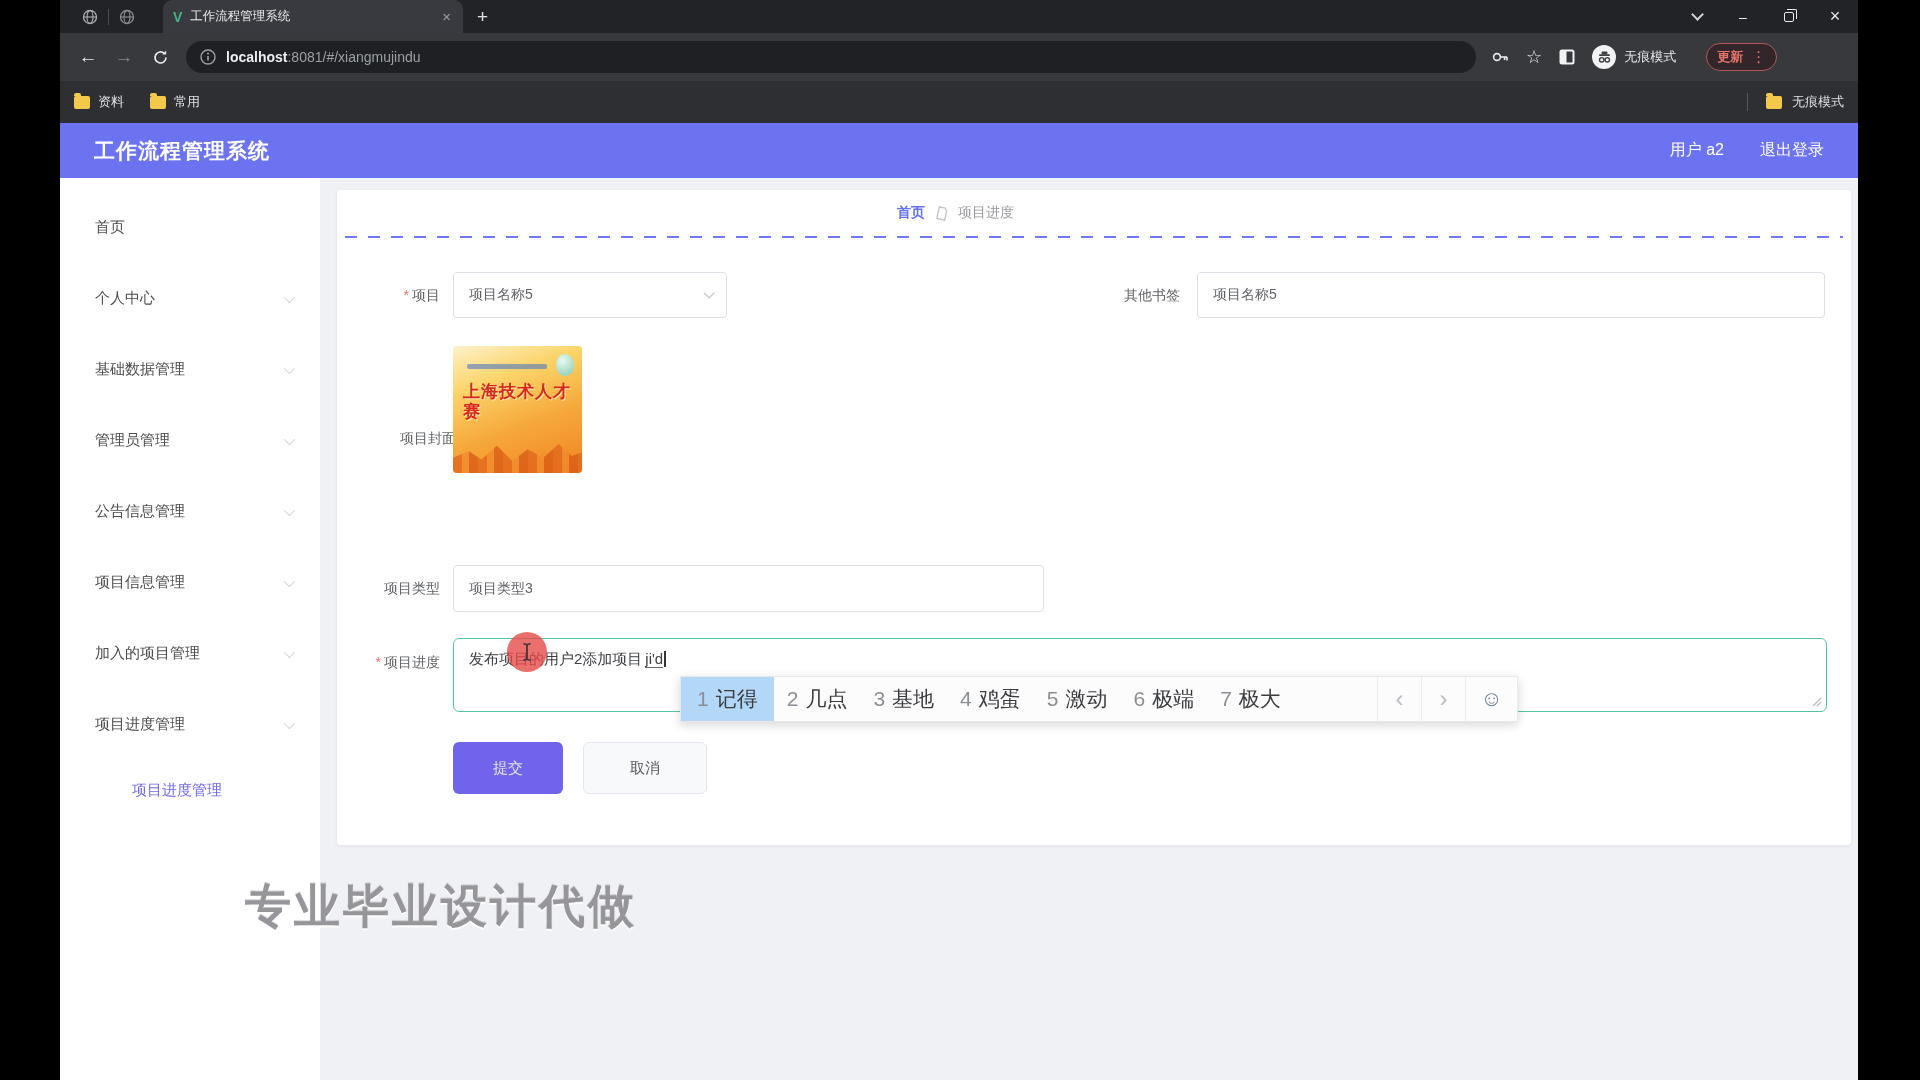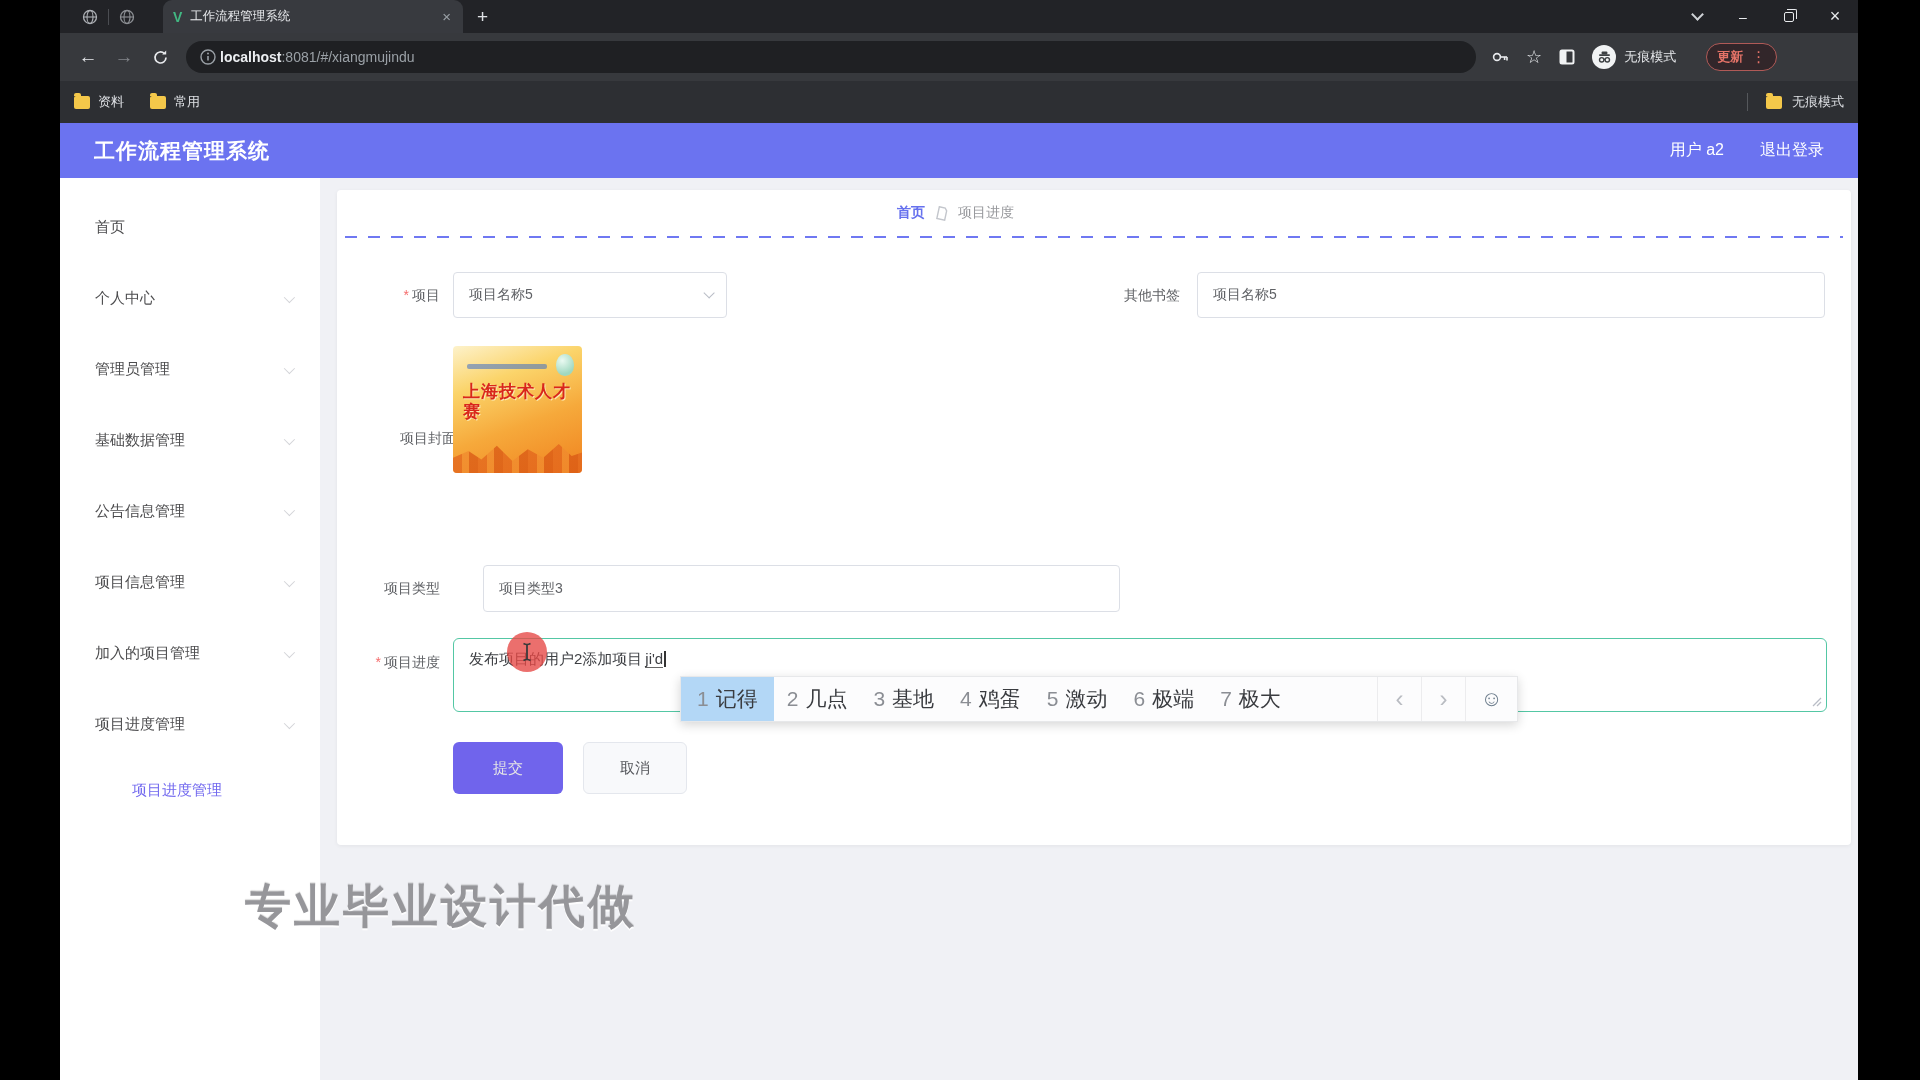--- a/index.html
+++ b/index.html
@@ -24,21 +24,21 @@
   .chev-down { width:9px; height:9px; border-right:2px solid #cfd2d6; border-bottom:2px solid #cfd2d6; transform:rotate(45deg); margin-top:-4px; }
   .restore-box { width:10px; height:10px; border:1.5px solid #e8eaed; border-radius:2px; position:relative; }
   .restore-box:before { content:""; position:absolute; left:2px; top:-4px; width:9px; height:9px; border-top:1.5px solid #e8eaed; border-right:1.5px solid #e8eaed; border-radius:0 2px 0 0; }
 
   
   .toolbar { height:48px; background:#37393d; display:flex; align-items:center; padding:0 10px; flex:0 0 auto; }
   .navbtn { width:36px; height:36px; display:flex; align-items:center; justify-content:center; font-size:19px; color:#e8eaed; }
   .navbtn.dim { color:#84878c; }
   .urlbar { height:32px; background:#1f2023; border-radius:16px; display:flex; align-items:center;
     padding:0 14px; margin-left:8px; width:1290px; }
-  .url-text { font-size:14px; color:#9aa0a6; margin-left:4px; }
+  .url-text { font-size:14px; color:#9aa0a6; margin-left:10px; }
   .url-text b { color:#eceef1; font-weight:bold; }
   .tool-icons { display:flex; align-items:center; margin-left:14px; gap:16px; }
   .incog { display:flex; align-items:center; gap:8px; }
   .incog-badge { width:24px; height:24px; border-radius:50%; background:#f1f3f4; display:flex; align-items:center; justify-content:center; }
   .incog-label { color:#e8eaed; font-size:13px; }
   .update-pill { display:flex; align-items:center; gap:8px; border:1.5px solid #b05a57; border-radius:15px;
     padding:4px 10px; margin-left:14px; background:#32262a; }
   .update-txt { color:#e57368; font-size:13px; font-weight:bold; }
   .dots { color:#e57368; font-size:15px; }
 
@@ -103,21 +103,21 @@
   .imebar { position:absolute; left:343px; top:486px; width:838px; height:46px; background:#fcfcfd;
     border:1px solid #e7e8ea; box-shadow:0 3px 10px rgba(0,0,0,.16); display:flex; align-items:stretch; z-index:11; }
   .cand { display:flex; align-items:center; padding:0 13px; font-size:21px; color:#3a3c40; white-space:nowrap; }
   .cand .n { color:#8b8e94; margin-right:7px; }
   .cand.hl { background:#b3d7f6; padding:0 16px; }
   .ime-ctl { display:flex; align-items:center; justify-content:center; width:44px; color:#b9bcc2; font-size:24px; border-left:1px solid #ececee; }
   .ime-emoji { display:flex; align-items:center; justify-content:center; width:52px; color:#6d7d8c; font-size:22px; border-left:1px solid #ececee; }
 
   .btn { position:absolute; top:552px; height:52px; border-radius:6px; display:flex; align-items:center; justify-content:center; font-size:15px; }
   .btn-submit { left:116px; width:110px; background:#7064ec; color:#e5e5e5; }
-  .btn-cancel { left:246px; width:104px; background:#f8f9fb; border:1px solid #e4e7ed; color:#55575c; }
+  .btn-cancel { left:246px; width:124px; background:#f8f9fb; border:1px solid #e4e7ed; color:#55575c; }
 
   .watermark { position:absolute; left:245px; top:876px; font-size:46px; font-weight:800; color:#96969a;
     letter-spacing:3px; text-shadow:0 2px 0 rgba(255,255,255,.85), 0 -1px 1px rgba(0,0,0,.18); z-index:20; }
 </style>
 </head>
 <body>
 
 <div class="stage">
   <div class="browser">
 
@@ -230,25 +230,25 @@
     <div class="content">
       <div class="sidebar">
         <div class="side-item">
             <span>首页</span>
           </div>
         <div class="side-item">
             <span>个人中心</span>
             <span class="side-arrow"></span>
           </div>
         <div class="side-item">
+            <span>基础数据管理</span>
+            <span class="side-arrow"></span>
+          </div>
+        <div class="side-item">
             <span>管理员管理</span>
-            <span class="side-arrow"></span>
-          </div>
-        <div class="side-item">
-            <span>基础数据管理</span>
             <span class="side-arrow"></span>
           </div>
         <div class="side-item">
             <span>公告信息管理</span>
             <span class="side-arrow"></span>
           </div>
         <div class="side-item">
             <span>项目信息管理</span>
             <span class="side-arrow"></span>
           </div>
@@ -295,21 +295,21 @@
           <div class="cover">
             <span class="blue-line"></span>
             <span class="balloon"></span>
             <div class="red-text">上海技术人才赛</div>
             <span class="skyline"></span>
           </div>
 
           <div class="flabel" style="left:0; top:375px; height:47px; line-height:47px;">
             <span>项目类型</span>
           </div>
-          <div class="ipt" style="left:116px; top:375px; width:637px; height:47px;margin-left:30px;">
+          <div class="ipt" style="left:116px; top:375px; width:591px; height:47px;">
             <span>项目类型3</span>
           </div>
 
           <div class="flabel" style="left:0; top:452px; height:40px; line-height:40px;">
             <span class="req">*</span><span>项目进度</span>
           </div>
           <div class="txtarea">
             <span>发布项目的用户2添加项目</span><span class="comp">ji'd</span><span class="caret"></span>
             <svg class="resize-handle" width="12" height="12" viewBox="0 0 12 12">
                 <line x1="3" y1="11" x2="11" y2="3" stroke="#b9bdc6" stroke-width="1.2"></line>

